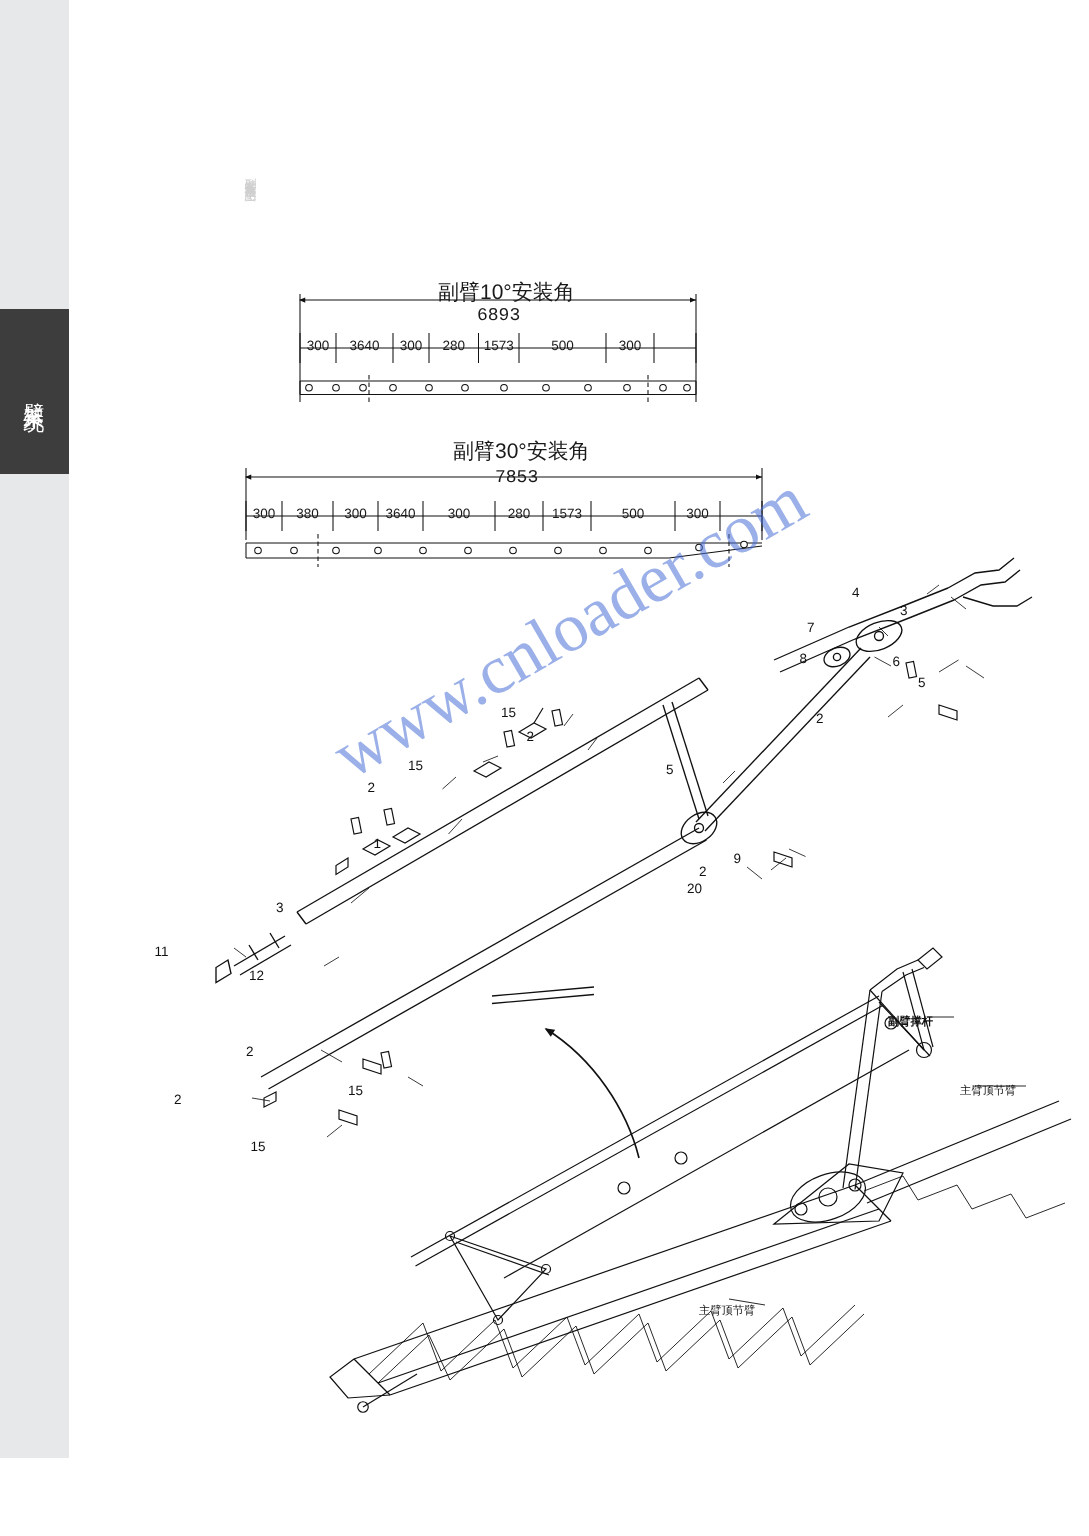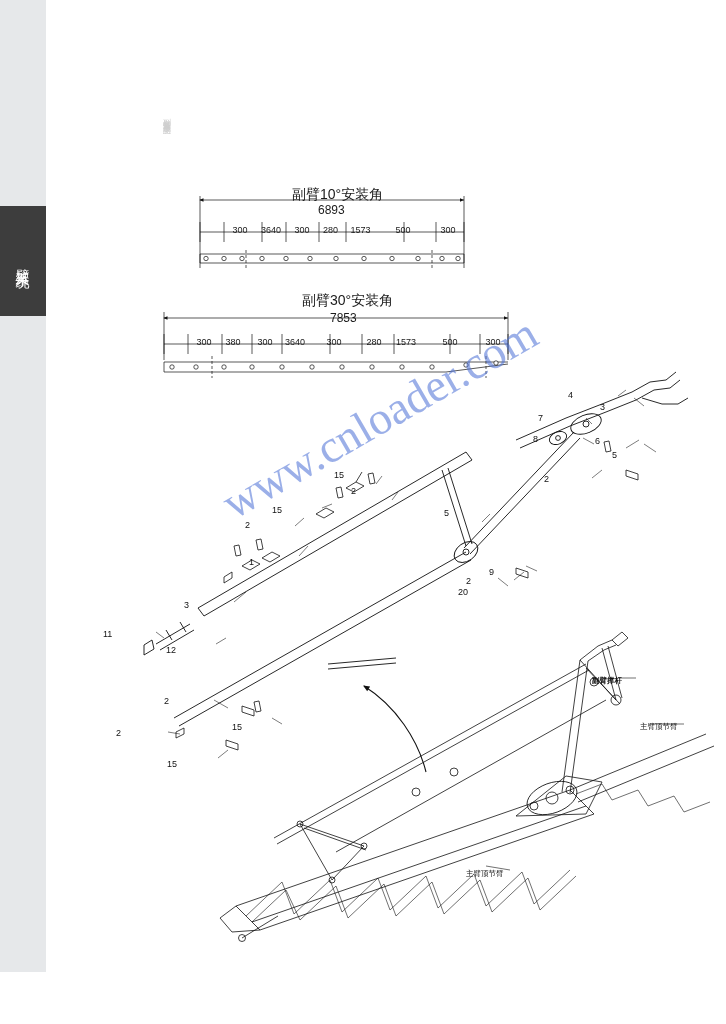--- a/index.html
+++ b/index.html
@@ -98,28 +98,28 @@
     position: absolute;
     font-size: 14px;
     color: #1a1a1a;
     white-space: nowrap;
   }
   .dim-total {
     position: absolute;
     font-size: 12px;
     color: #1a1a1a;
     white-space: nowrap;
+    font-family: Liberation Mono, monospace;
   }
   .dim-cell {
     position: absolute;
     font-size: 9px;
     color: #1a1a1a;
     text-align: center;
     white-space: nowrap;
-    margin-left: 28px;
   }
 
   
   .callout {
     position: absolute;
     font-size: 9px;
     color: #111;
     white-space: nowrap;
   }
   

